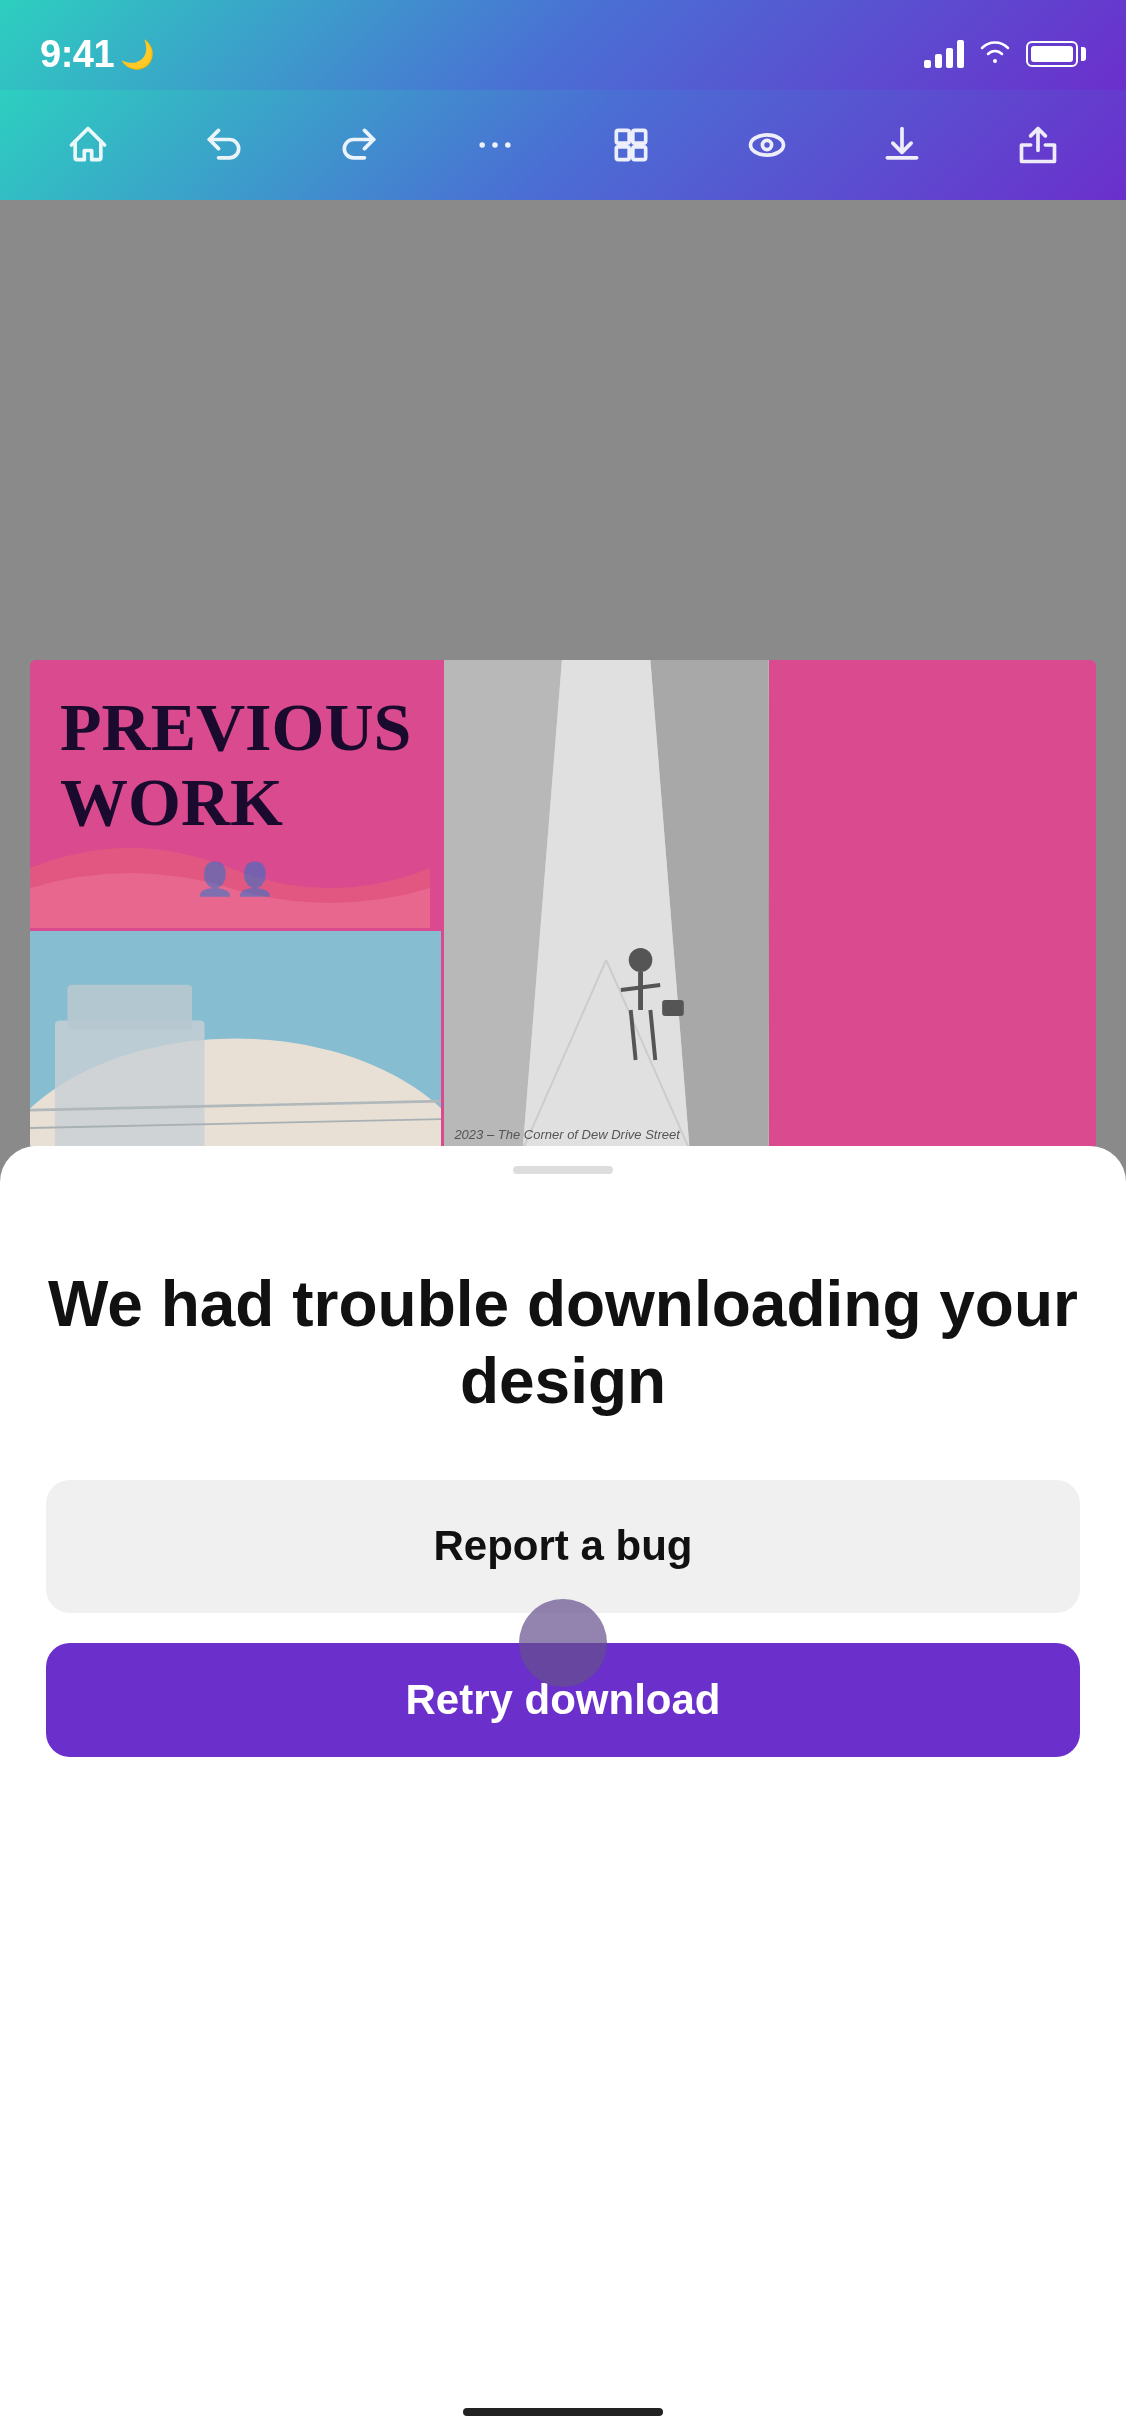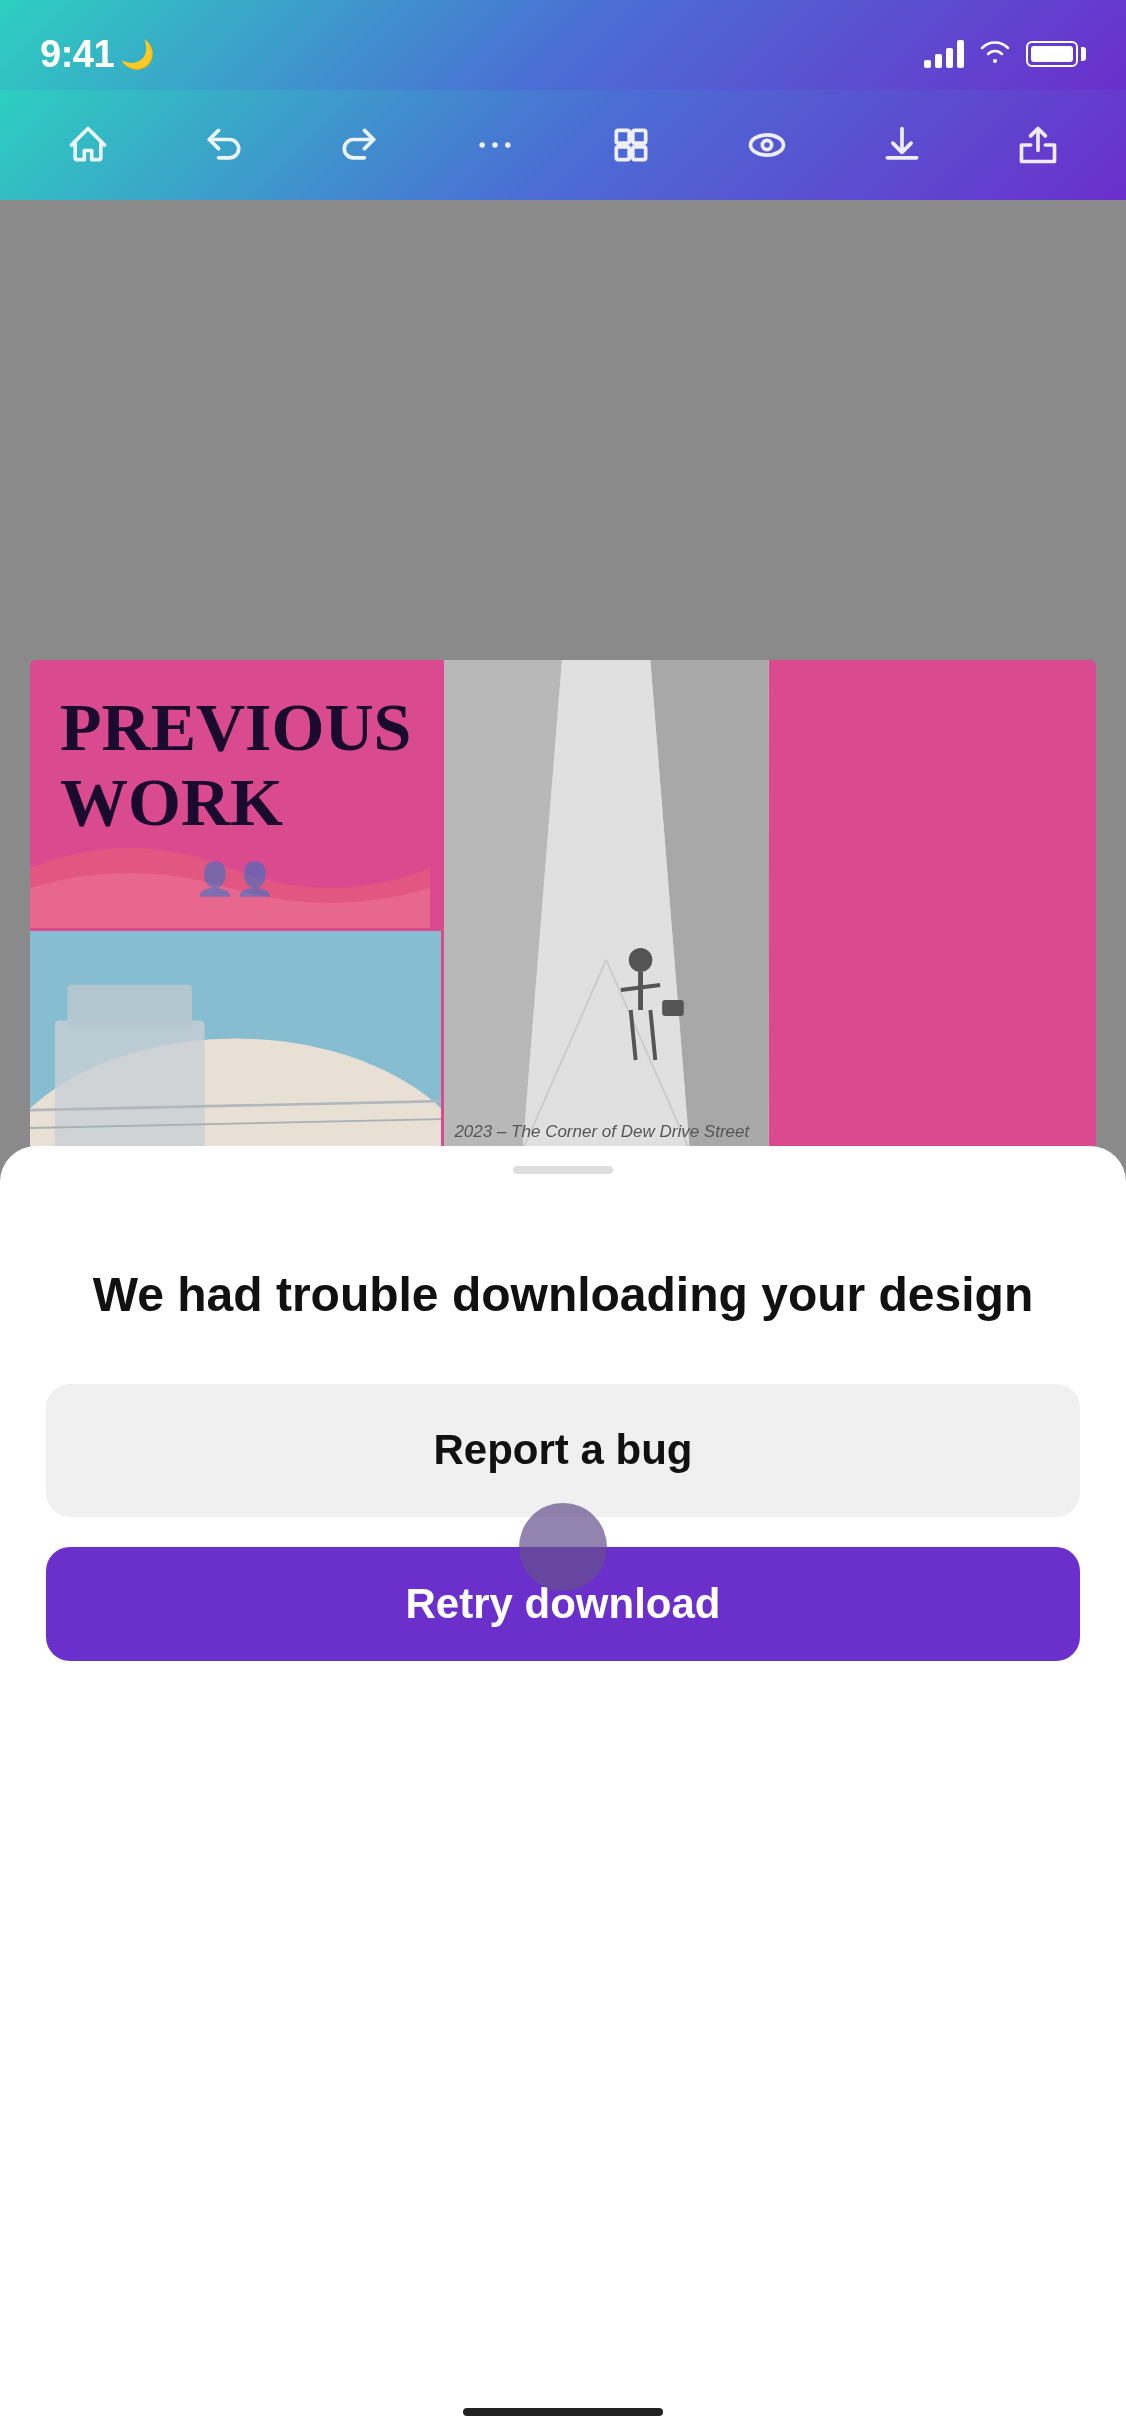--- a/index.html
+++ b/index.html
@@ -229,21 +229,21 @@
       height: 8px;
       background: #ddd;
       border-radius: 4px;
       position: absolute;
       top: 20px;
       left: 50%;
       transform: translateX(-50%);
     }
 
     .error-title {
-      font-size: 48px;
+      font-size: 64px;
       font-weight: 800;
       color: #111;
       text-align: center;
       line-height: 1.2;
       margin-top: 60px;
       margin-bottom: 60px;
     }
 
     .error-description {
       font-size: 38px;
@@ -445,21 +445,21 @@
           <g transform="translate(200,350)">
             <circle cx="0" cy="-50" r="12" fill="#555"></circle>
             <line x1="0" y1="-38" x2="0" y2="0" stroke="#555" stroke-width="5"></line>
             <line x1="-20" y1="-20" x2="20" y2="-25" stroke="#555" stroke-width="4"></line>
             <line x1="-10" y1="0" x2="-5" y2="50" stroke="#555" stroke-width="4"></line>
             <line x1="10" y1="0" x2="15" y2="50" stroke="#555" stroke-width="4"></line>
 
             <rect x="22" y="-10" width="22" height="16" rx="3" fill="#555"></rect>
           </g>
         </svg>
-        <div class="photo-caption" style="position:absolute;bottom:8px;left:10px;font-size:17px;color:#555;font-style:italic;z-index:3;">2023 – The Corner of Dew Drive Street</div>
+        <div class="photo-caption" style="position:absolute;bottom:8px;left:10px;font-size:13px;color:#555;font-style:italic;z-index:3;">2023 – The Corner of Dew Drive Street</div>
       </div>
     </div>
 
     <div class="design-panel-photo2">
       <svg style="width:100%;height:100%;" viewBox="0 0 330 245" preserveAspectRatio="none">
 
         <rect x="0" y="0" width="330" height="245" fill="#87bdd0"></rect>
 
         <ellipse cx="165" cy="300" rx="200" ry="180" fill="#e8e0d4"></ellipse>
 

